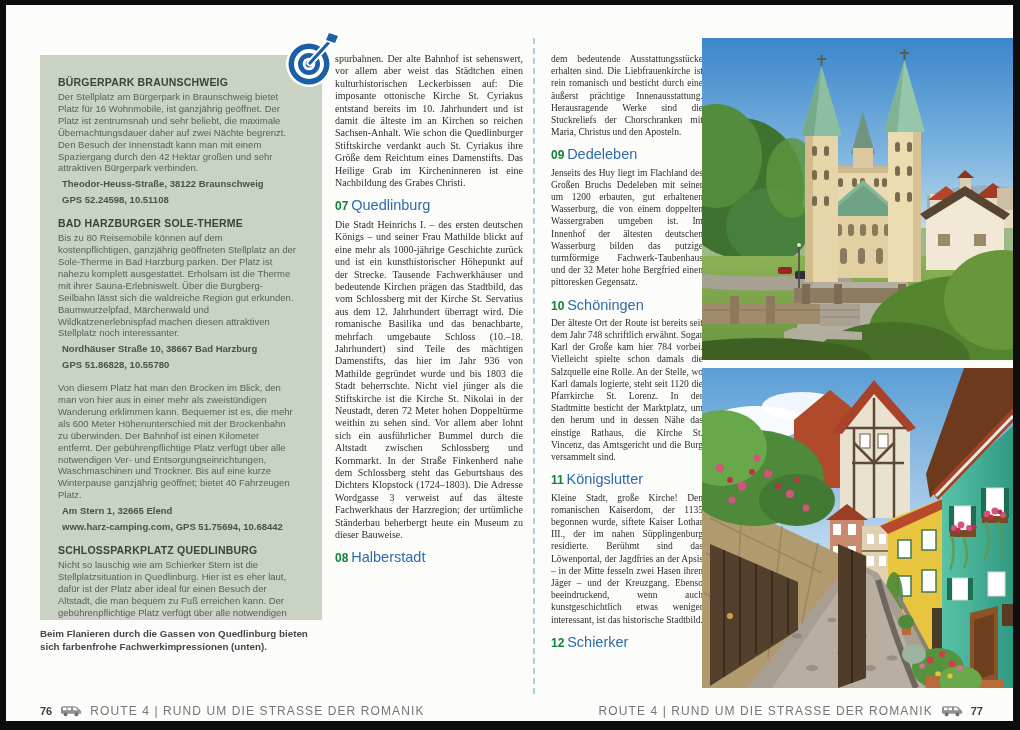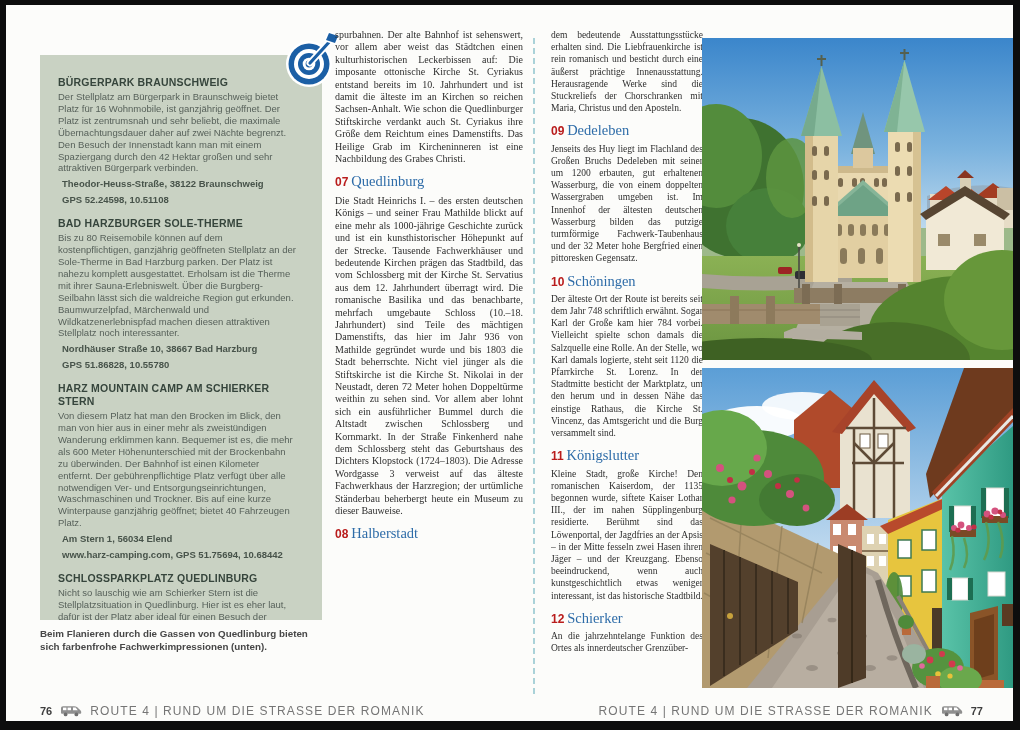--- a/index.html
+++ b/index.html
@@ -14,27 +14,27 @@
   .entry .addr,.entry .gps{margin:4px;font-size:9.5px;line-height:11.9px;font-weight:700;color:#47534a;}
 
   
   .target{position:absolute;left:278px;top:26px;width:56px;height:60px;}
 
   
   .caps{position:absolute;left:34px;top:622px;width:288px;}
   .caps p{margin:0 0 10px 0;font-size:9.8px;line-height:13px;font-weight:700;color:#474747;}
 
   
-  .col{position:absolute;top:24px;font-family:"Liberation Serif",serif;color:#2e2e2e;text-align:justify;overflow:hidden;}
+  .col{position:absolute;top:48px;font-family:"Liberation Serif",serif;color:#2e2e2e;text-align:justify;overflow:hidden;}
   .colL{left:329px;width:188px;height:655px;font-size:10px;line-height:12.4px;}
   .colR{left:545px;width:152px;height:660px;font-size:9.5px;line-height:12.2px;}
   .col p{margin:0;}
   .col h3{margin:10px 0 5px 0;font-weight:400;}
-  .col h3 .num{font-family:"Liberation Sans",sans-serif;font-weight:700;font-size:12px;color:#b91c1c;}
-  .col h3 .stitle{font-family:Liberation Serif, serif;font-size:14.5px;color:#2e6ca8;}
+  .col h3 .num{font-family:"Liberation Sans",sans-serif;font-weight:700;font-size:12px;color:#15803d;}
+  .col h3 .stitle{font-family:Liberation Sans, sans-serif;font-size:14.5px;color:#2e6ca8;}
 
   
   .gutter{position:absolute;left:527px;top:33px;height:656px;width:0;border-left:2px dashed #aad2d8;}
 
   
   .photo{position:absolute;left:696px;width:311px;overflow:hidden;}
   .photo svg{display:block;width:100%;height:100%;}
   .photo1{top:33px;height:322px;}
   .photo2{top:363px;height:320px;}
 
@@ -58,23 +58,22 @@
       <p class="addr">Theodor-Heuss-Straße, 38122 Braunschweig</p>
       <p class="gps">GPS 52.24598, 10.51108</p>
     </div>
     <div class="entry">
       <h4>BAD HARZBURGER SOLE-THERME</h4>
       <p class="ebody">Bis zu 80 Reisemobile können auf dem kostenpflichtigen, ganzjährig geöffneten Stellplatz an der Sole-Therme in Bad Harzburg parken. Der Platz ist nahezu komplett ausgestattet. Erholsam ist die Therme mit ihrer Sauna-Erlebniswelt. Über die Burgberg-Seilbahn lässt sich die waldreiche Region gut erkunden. Baumwurzelpfad, Märchenwald und Wildkatzenerlebnispfad machen diesen attraktiven Stellplatz noch interessanter.</p>
       <p class="addr">Nordhäuser Straße 10, 38667 Bad Harzburg</p>
       <p class="gps">GPS 51.86828, 10.55780</p>
     </div>
     <div class="entry">
-      <h4>HARZ MOUNTAIN CAMP AM SCHIERKER STERN</h4>
       <p class="ebody">Von diesem Platz hat man den Brocken im Blick, den man von hier aus in einer mehr als zweistündigen Wanderung erklimmen kann. Bequemer ist es, die mehr als 600 Meter Höhenunterschied mit der Brockenbahn zu überwinden. Der Bahnhof ist einen Kilometer entfernt. Der gebührenpflichtige Platz verfügt über alle notwendigen Ver- und Entsorgungseinrichtungen, Waschmaschinen und Trockner. Bis auf eine kurze Winterpause ganzjährig geöffnet; bietet 40 Fahrzeugen Platz.</p>
-      <p class="addr">Am Stern 1, 56034 Elend</p>
+      <p class="addr">Am Stern 1, 32665 Elend</p>
       <p class="gps">www.harz-camping.com, GPS 51.75694, 10.68442</p>
     </div>
     <div class="entry">
       <h4>SCHLOSSPARKPLATZ QUEDLINBURG</h4>
       <p class="ebody">Nicht so lauschig wie am Schierker Stern ist die Stellplatzsituation in Quedlinburg. Hier ist es eher laut, dafür ist der Platz aber ideal für einen Besuch der Altstadt, die man bequem zu Fuß erreichen kann. Der gebührenpflichtige Platz verfügt über alle notwendigen Ver- und Entsorgungseinrichtungen, bietet sechs Wohnmobilen eine Abstellmöglichkeit und ist ganzjährig geöffnet.</p>
 
     </div>
   </div>
 
   <div class="target">
@@ -109,21 +108,20 @@
 
   <div class="col colR">
     <p>dem bedeutende Ausstattungsstücke erhalten sind. Die Liebfrauenkirche ist rein romanisch und besticht durch eine äußerst prächtige Innenausstattung. Herausragende Werke sind die Stuckreliefs der Chorschranken mit Maria, Christus und den Aposteln.</p>
     <h3><span class="num">09</span> <span class="stitle">Dedeleben</span></h3>
     <p>Jenseits des Huy liegt im Flachland des Großen Bruchs Dedeleben mit seiner um 1200 erbauten, gut erhaltenen Wasserburg, die von einem doppelten Wassergraben umgeben ist. Im Innenhof der ältesten deutschen Wasserburg bilden das putzige turmförmige Fachwerk-Taubenhaus und der 32 Meter hohe Bergfried einen pittoresken Gegensatz.</p>
     <h3><span class="num">10</span> <span class="stitle">Schöningen</span></h3>
     <p>Der älteste Ort der Route ist bereits seit dem Jahr 748 schriftlich erwähnt. Sogar Karl der Große kam hier 784 vorbei. Vielleicht spielte schon damals die Salzquelle eine Rolle. An der Stelle, wo Karl damals logierte, steht seit 1120 die Pfarrkirche St. Lorenz. In der Stadtmitte besticht der Marktplatz, um den herum und in dessen Nähe das einstige Rathaus, die Kirche St. Vincenz, das Amtsgericht und die Burg versammelt sind.</p>
     <h3><span class="num">11</span> <span class="stitle">Königslutter</span></h3>
     <p>Kleine Stadt, große Kirche! Den romanischen Kaiserdom, der 1135 begonnen wurde, siftete Kaiser Lothar III., der im nahen Süpplingenburg residierte. Berühmt sind das Löwenportal, der Jagdfries an der Apsis – in der Mitte fesseln zwei Hasen ihren Jäger – und der Kreuzgang. Ebenso beeindruckend, wenn auch kunstgeschichtlich etwas weniger interessant, ist das historische Stadtbild.</p>
     <h3><span class="num">12</span> <span class="stitle">Schierker</span></h3>
-    <p>An die jahrzehntelange Funktion des Ortes als innerdeutscher Grenzüber-</p>
   </div>
 
   <div class="photo photo1">
     <svg viewBox="0 0 311 322" preserveAspectRatio="none">
       <defs>
         <linearGradient id="sky1" x1="0" y1="0" x2="0" y2="1">
           <stop offset="0" stop-color="#3b86cb"></stop>
           <stop offset="0.55" stop-color="#7ab2de"></stop>
           <stop offset="1" stop-color="#c4ddef"></stop>
         </linearGradient>

